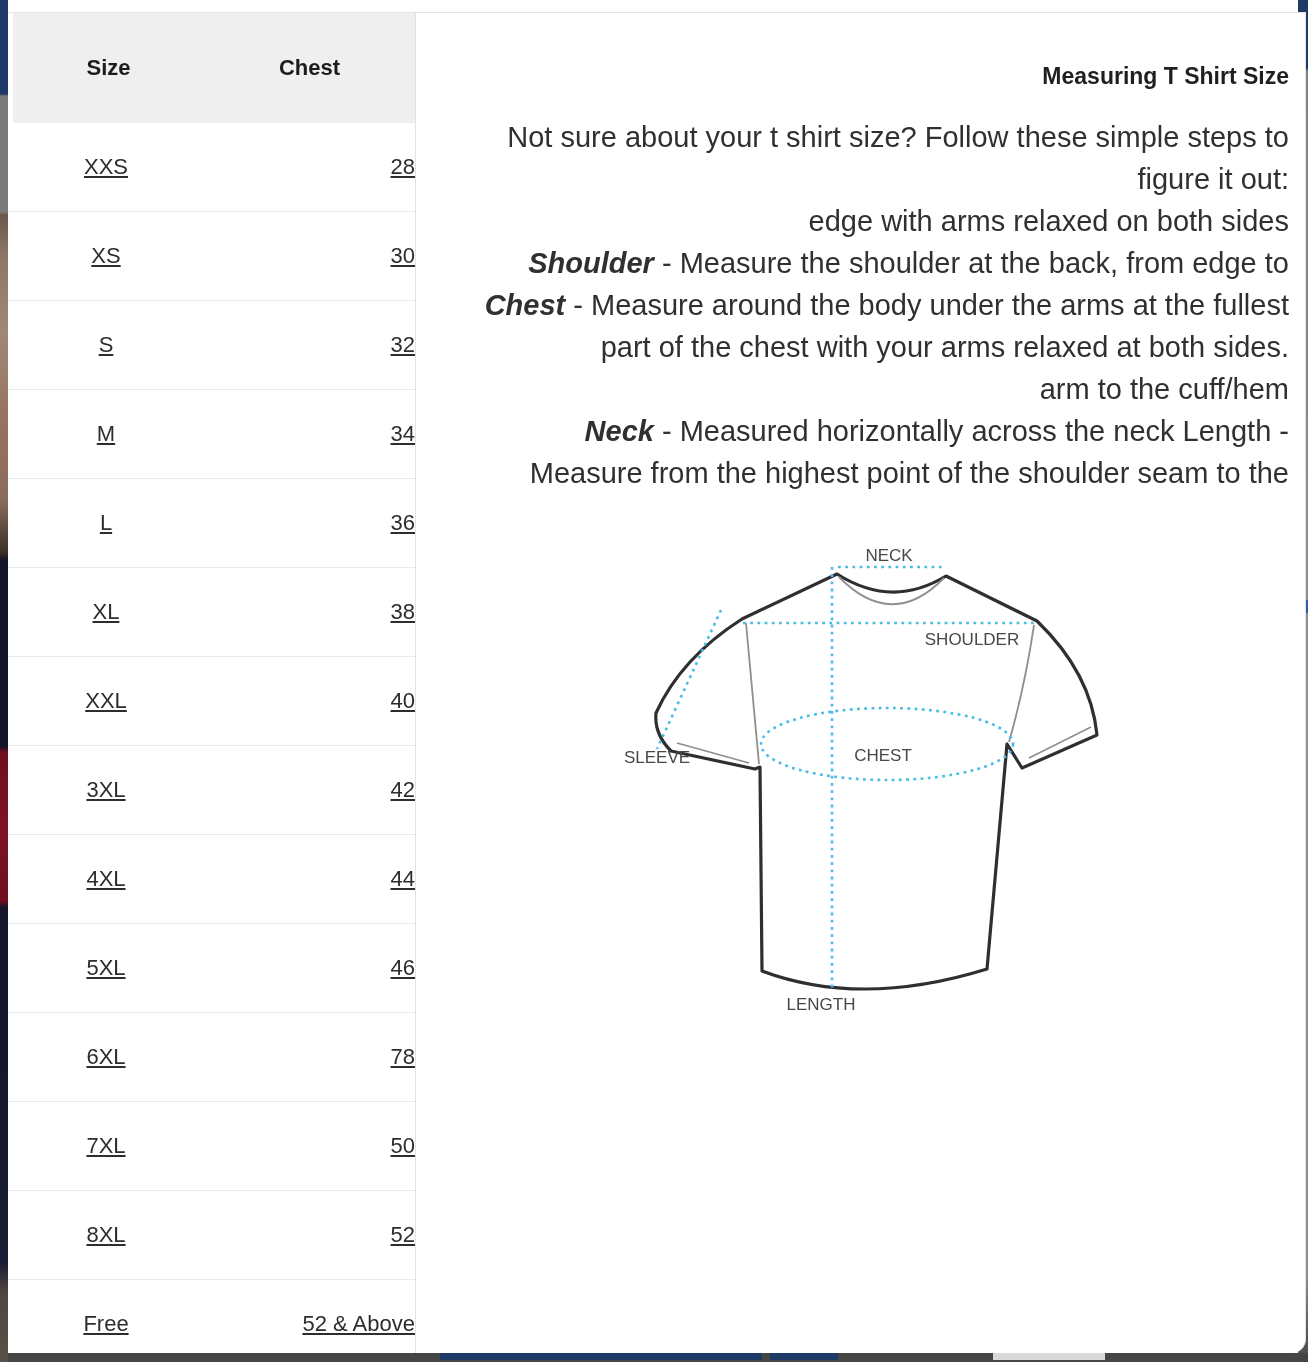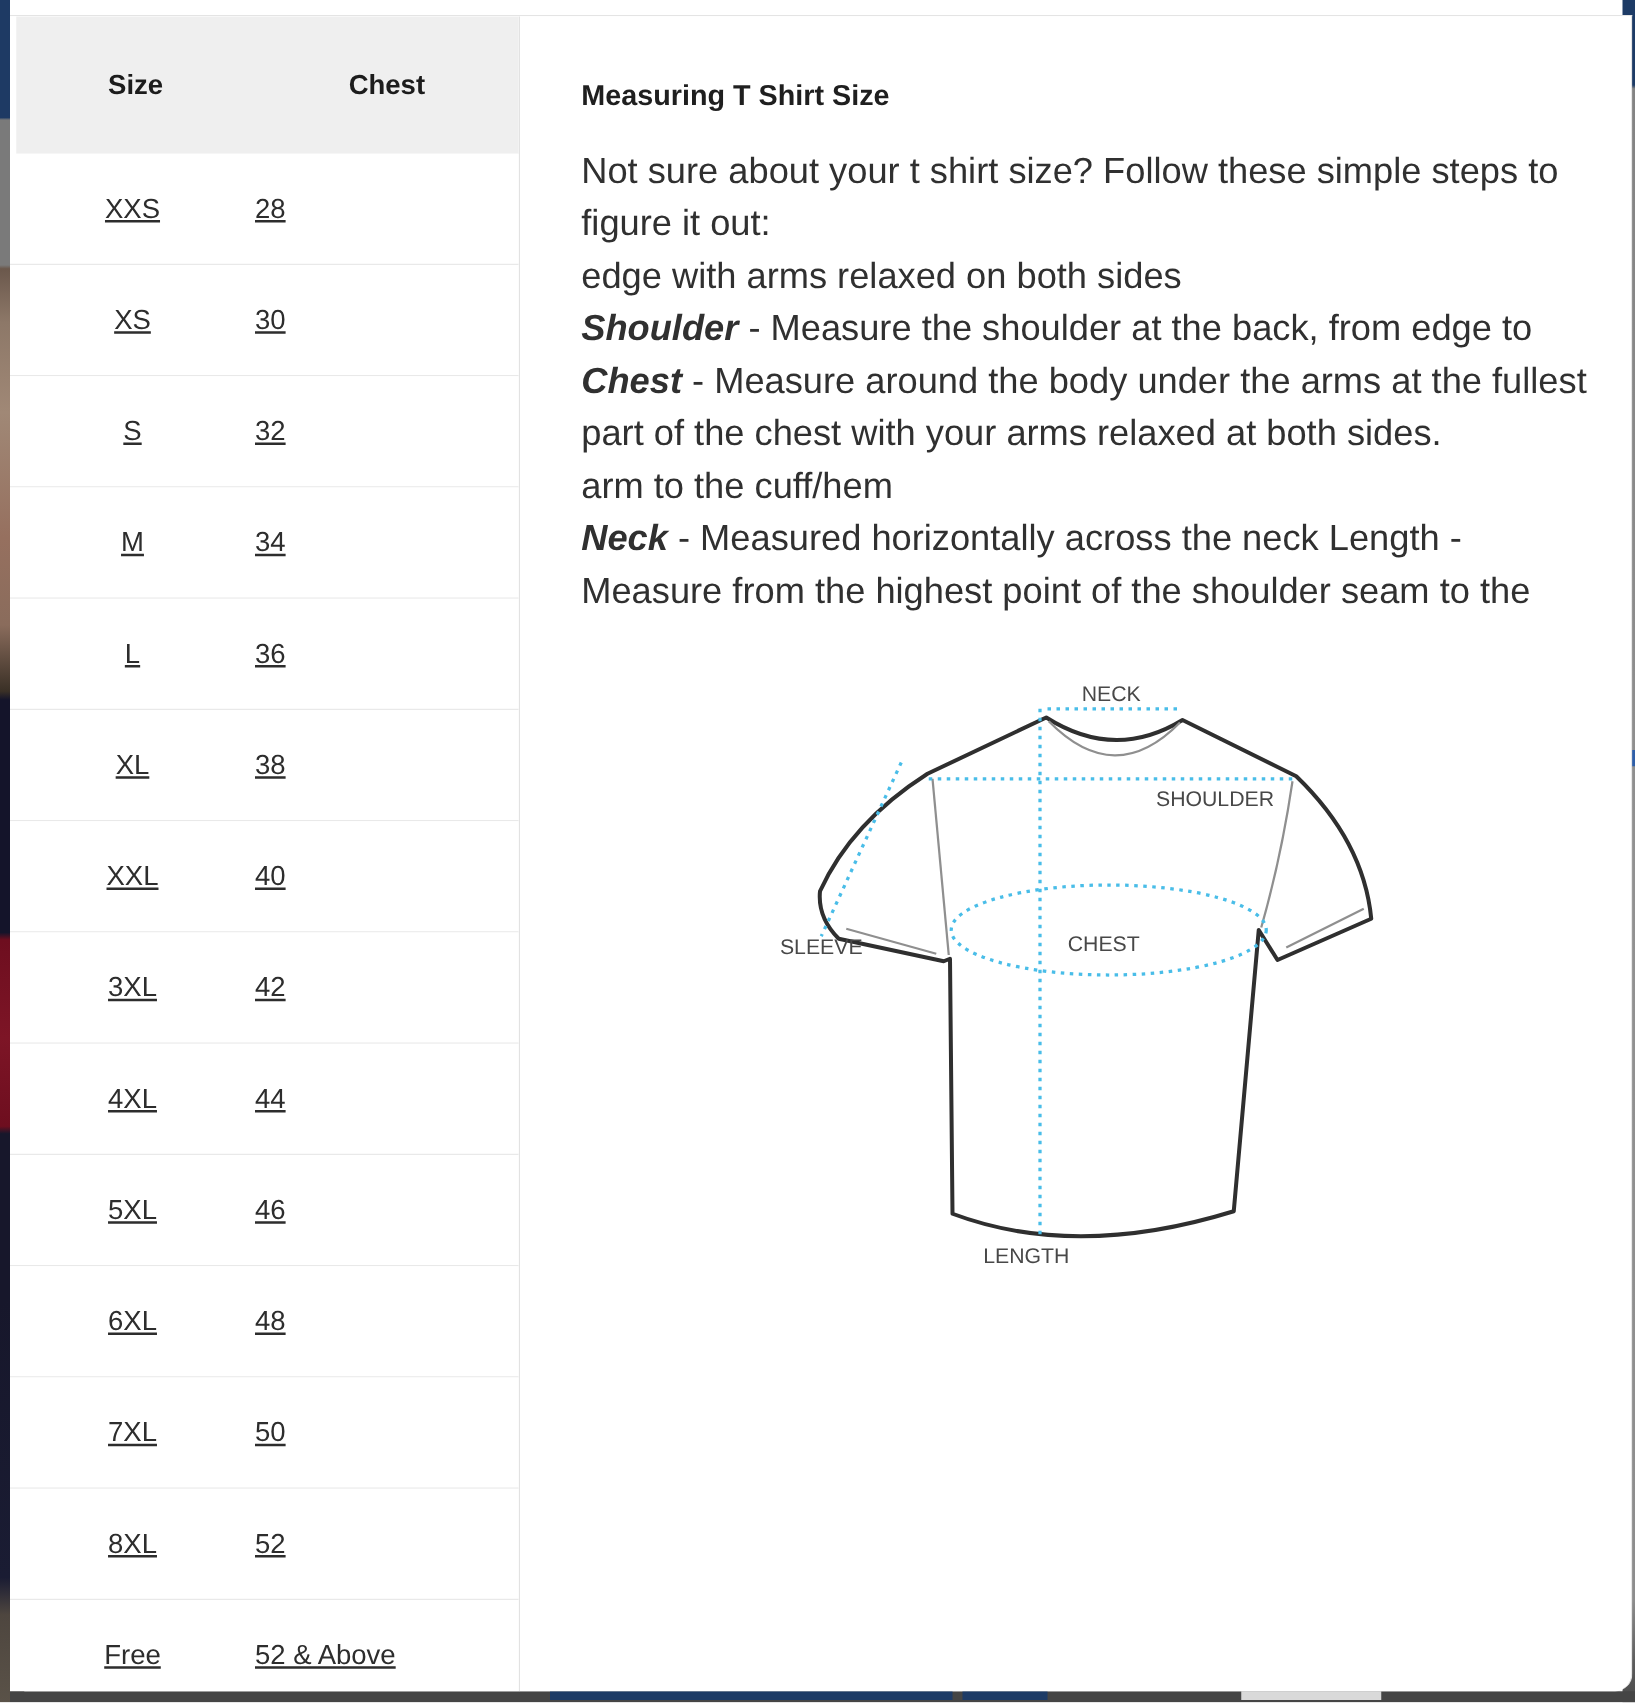--- a/index.html
+++ b/index.html
@@ -48,24 +48,24 @@
     display:flex; align-items:center; font-weight:bold; font-size:22px; color:#1c1c1c;
   }
   .t-header .c1 { width:191px; text-align:center; }
   .t-header .c2 { width:211px; text-align:center; }
   .t-row {
     height:88px; display:flex; align-items:center;
     border-bottom:1px solid #e9e9e9; font-size:22px; color:#2d2d2d; background:#fff;text-decoration:underline;
   }
   .t-row:last-child { border-bottom:none; }
   .t-row .c1 { width:196px; text-align:center; }
-  .t-row .c2 { width:211px; text-align:left; }
+  .t-row .c2 { width:211px; text-align:right; }
 
   
-  .content-col { flex:1 1 auto; padding:50px 16px 0 49px; box-sizing:border-box; }
+  .content-col { flex:1 1 auto; padding:50px 16px 0 49px; box-sizing:border-box;text-align:right; }
   .guide-title { margin:0 0 26px 0; font-size:23px; font-weight:bold; color:#1f1f1f; }
   .guide-line { font-size:29px; line-height:42px; color:#303030; white-space:nowrap; }
   .guide-line .lead { font-weight:bold; font-style:italic; }
 
   svg.shirt { display:block; margin:40px 0 0 134px; }
   svg.shirt text {
     font-family:"Liberation Sans","DejaVu Sans",sans-serif;
     font-size:17px; fill:#484848; text-anchor:middle;
   }
 </style>
@@ -127,21 +127,21 @@
           <div class="t-row">
             <div class="c1">4XL</div>
             <div class="c2">44</div>
           </div>
           <div class="t-row">
             <div class="c1">5XL</div>
             <div class="c2">46</div>
           </div>
           <div class="t-row">
             <div class="c1">6XL</div>
-            <div class="c2">48</div>
+            <div class="c2">78</div>
           </div>
           <div class="t-row">
             <div class="c1">7XL</div>
             <div class="c2">50</div>
           </div>
           <div class="t-row">
             <div class="c1">8XL</div>
             <div class="c2">52</div>
           </div>
           <div class="t-row">

